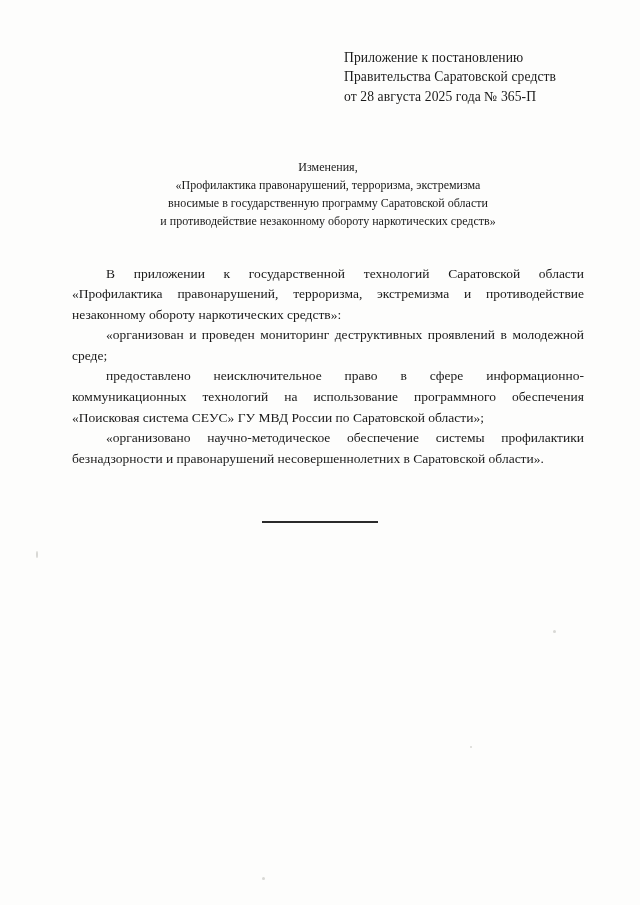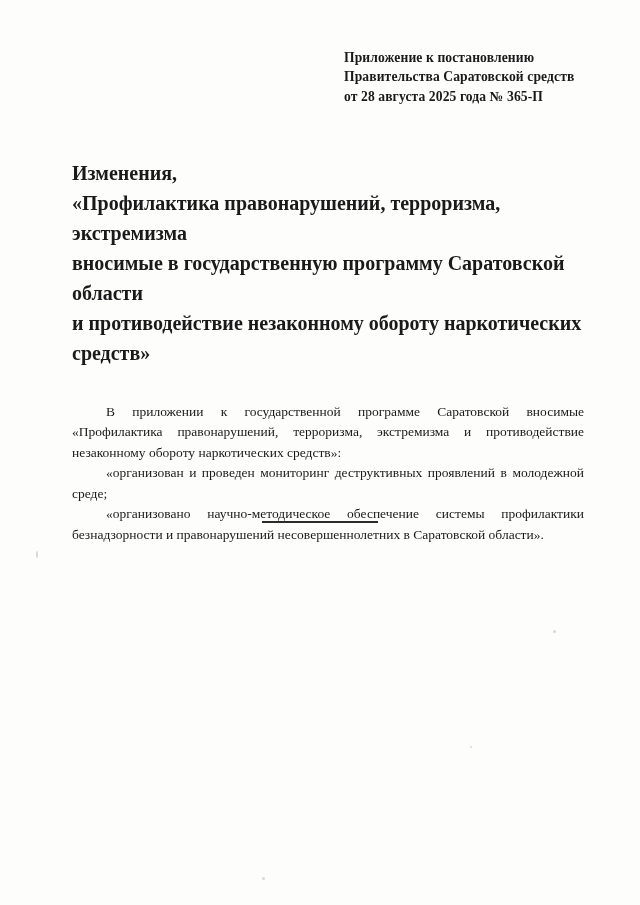--- a/index.html
+++ b/index.html
@@ -35,26 +35,26 @@
   }
   .header-block {
     margin-top: 48px;
     margin-left: 272px;
     font-size: 13.6px;
     line-height: 1.42;
     letter-spacing: .1px;
   }
   .header-block div {
     white-space: nowrap;
-    font-weight: bold;
   }
   .title-block {
     margin-top: 52px;
-    font-weight: bold;
-    font-size: 20px;
+    text-align: center;
+    font-weight: normal;
+    font-size: 12px;
     line-height: 1.5;
   }
   .title-block .t-line {
     display: block;
   }
   .body-block {
     margin-top: 34px;
     font-size: 13.5px;
     line-height: 1.52;
     text-align: justify;
@@ -92,22 +92,23 @@
     </div>
 
     <div class="title-block">
       <span class="t-line">Изменения,</span>
       <span class="t-line">«Профилактика правонарушений, терроризма, экстремизма</span>
       <span class="t-line">вносимые в государственную программу Саратовской области</span>
       <span class="t-line">и противодействие незаконному обороту наркотических средств»</span>
     </div>
 
     <div class="body-block">
-      <p>В приложении к государственной программе Саратовской вносимые «Профилактика правонарушений, терроризма, экстремизма и противодействие незаконному обороту наркотических средств»:</p>
+      <p>В приложении к государственной технологий Саратовской области «Профилактика правонарушений, терроризма, экстремизма и противодействие незаконному обороту наркотических средств»:</p>
       <p>«организован и проведен мониторинг деструктивных проявлений в молодежной среде;</p>
+      <p>предоставлено неисключительное право в сфере информационно-коммуникационных технологий на использование программного обеспечения «Поисковая система СЕУС» ГУ МВД России по Саратовской области»;</p>
       <p>«организовано научно-методическое обеспечение системы профилактики безнадзорности и правонарушений несовершеннолетних в Саратовской области».</p>
     </div>
 
   </div>
 
   <div class="rule"></div>
 
 </div>
 
 </body></html>

